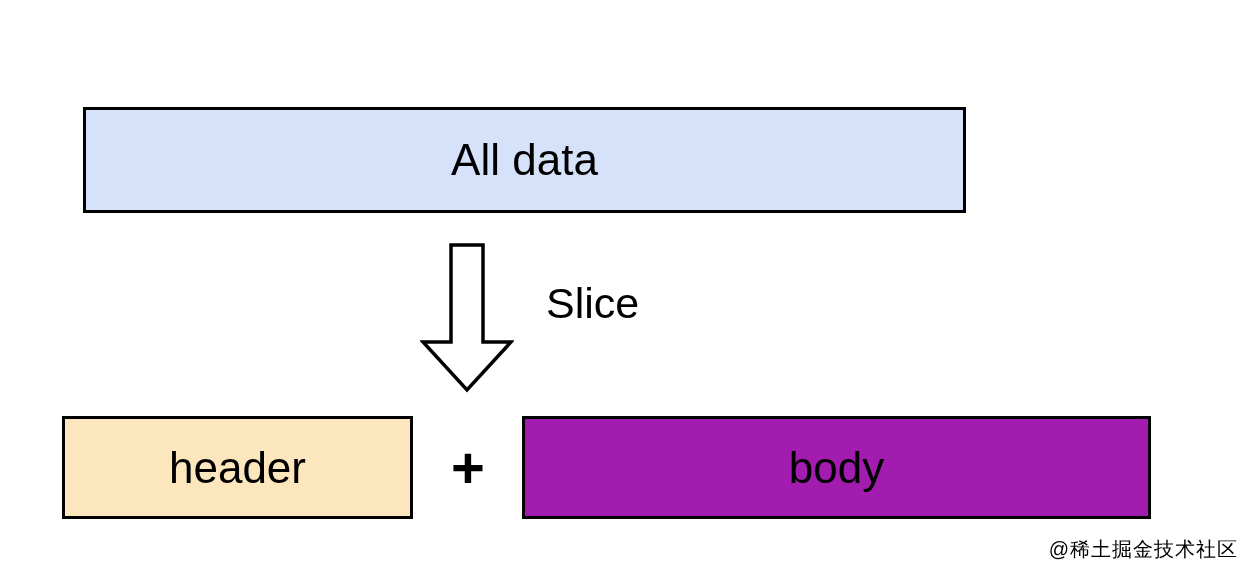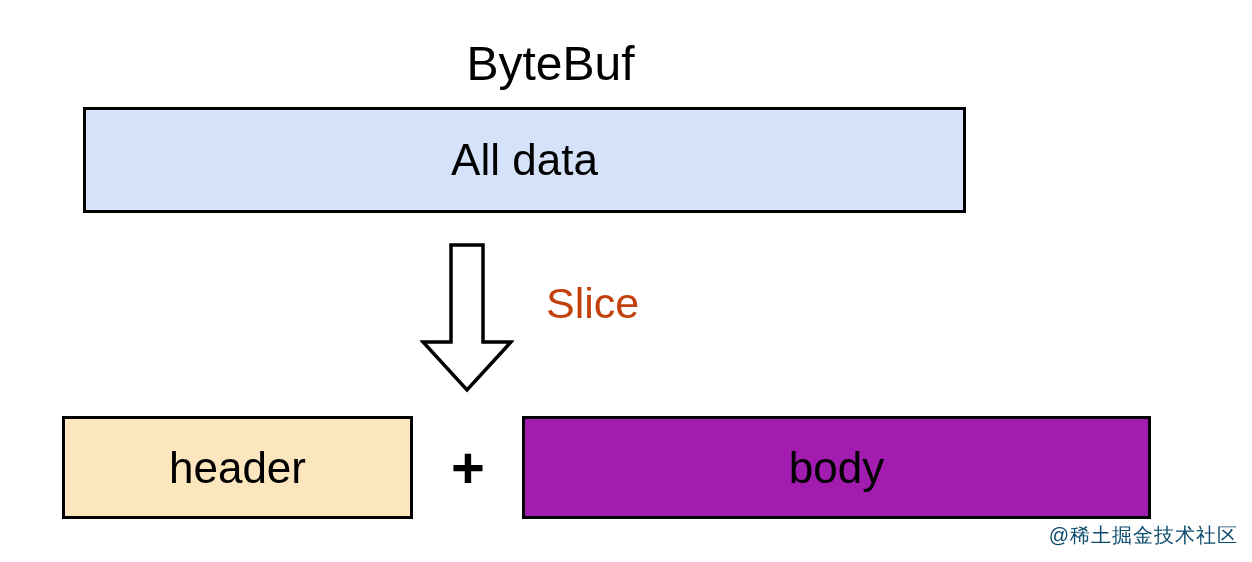--- a/index.html
+++ b/index.html
@@ -44,21 +44,21 @@
     top: 243px;
     width: 94px;
     height: 150px;
   }
   .slice-label {
     position: absolute;
     left: 546px;
     top: 278px;
     font-size: 43px;
     line-height: 50px;
-    color: #c2410c;
+    color: #000000;
   }
   .header-box {
     left: 62px;
     top: 416px;
     width: 351px;
     height: 103px;
   }
   .plus-sign {
     position: absolute;
     left: 438px;
@@ -74,33 +74,32 @@
   }
   .body-box {
     left: 522px;
     top: 416px;
     width: 629px;
     height: 103px;
   }
   .watermark {
     position: absolute;
     right: 14px;
-    top: 524px;
+    top: 538px;
     font-size: 20px;
     line-height: 22px;
-    color: #0c4a6e;
+    color: #000000;
     letter-spacing: 1px;
   }
 </style>
 </head>
 <body>
 
 <div class="canvas">
 
-  <div class="title">ByteBuf</div>
 
   <div class="box source-box" style="background-color: rgb(214, 226, 250);">
     <span>All data</span>
   </div>
 
   <svg class="arrow-svg" viewBox="0 0 94 150" xmlns="http://www.w3.org/2000/svg">
     <polygon points="31,2 63,2 63,99 91,99 47,147 3,99 31,99" fill="#ffffff" stroke="#000000" stroke-width="3.5" stroke-linejoin="miter"></polygon>
   </svg>
 
   <div class="slice-label">Slice</div>

